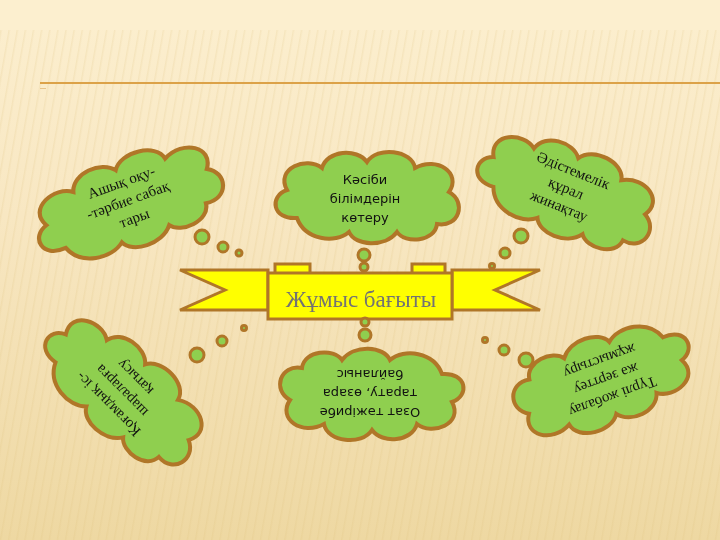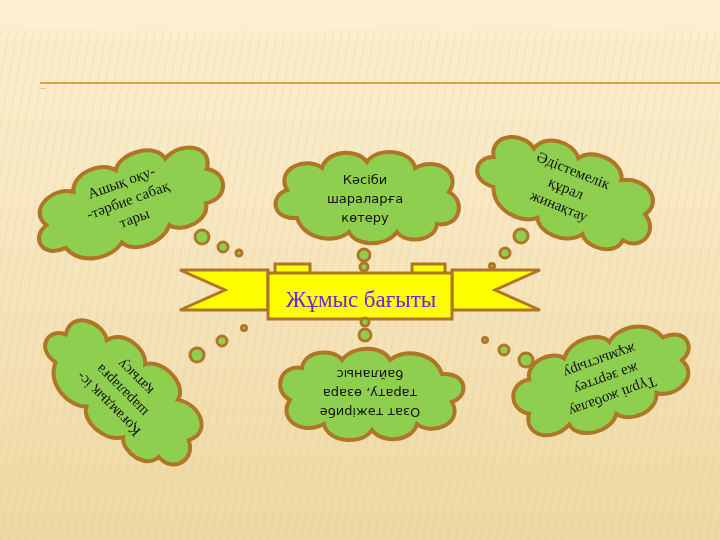--- a/index.html
+++ b/index.html
@@ -37,21 +37,21 @@
       white-space: pre-line;
     }
     .center-cloud-text {
       position: absolute; text-align: center; color: #111;
       font-family: "DejaVu Sans", sans-serif; font-size: 13px; line-height: 19px;
       white-space: pre-line;
     }
     .banner-label {
       position: absolute; left: 272px; top: 280px; width: 178px; height: 40px;
       display: flex; align-items: center; justify-content: center;
-      font-family: "Liberation Serif", serif; font-size: 23px; color: #6d28d9;
+      font-family: "Liberation Serif", serif; font-size: 23px; color: #737373;
     }
   </style>
 </head>
 <body>
 
 <div class="slide">
   <div class="top-band"></div>
   <div class="title-line"></div>
   <div class="title-line2"></div>
 
@@ -134,21 +134,21 @@
       <circle cx="485" cy="340" r="2.5"></circle>
       <circle cx="504" cy="350" r="5"></circle>
       <circle cx="526" cy="360" r="7"></circle>
     </g>
   </svg>
 
   <div class="cloud-text" style="left:58px; top:172px; width:140px; transform: rotate(-20deg);">Ашық оқу-
 -тәрбие сабақ
 тары</div>
   <div class="center-cloud-text" style="left:300px; top:170px; width:130px;">Кәсіби
-шараларға
+білімдерін
 көтеру</div>
   <div class="cloud-text" style="left:496px; top:160px; width:140px; transform: rotate(22deg);">Әдістемелік
 құрал
 жинақтау</div>
   <div class="cloud-text" style="left:52px; top:362px; width:140px; transform: rotate(225deg);">Қоғамдық іс-
 шараларға
 қатысу</div>
   <div class="center-cloud-text" style="left:300px; top:365px; width:140px; transform: rotate(180deg);">Озат тәжірибе
 тарату, өзара
 байланыс</div>

